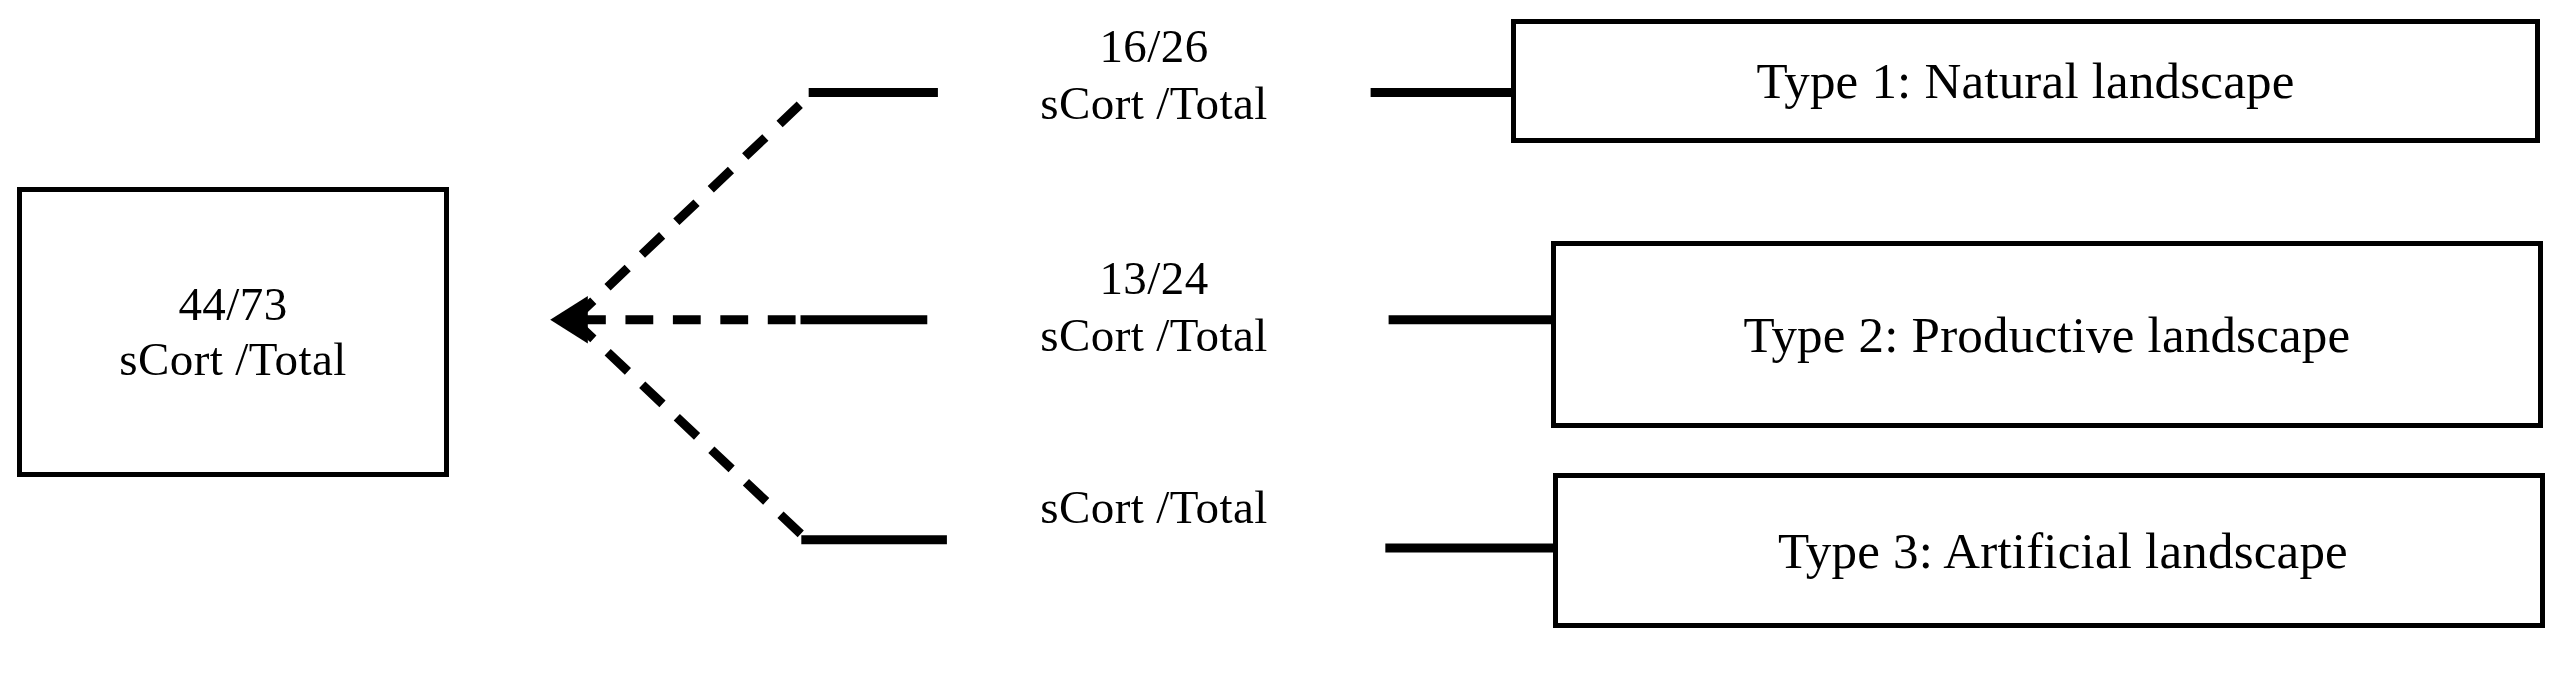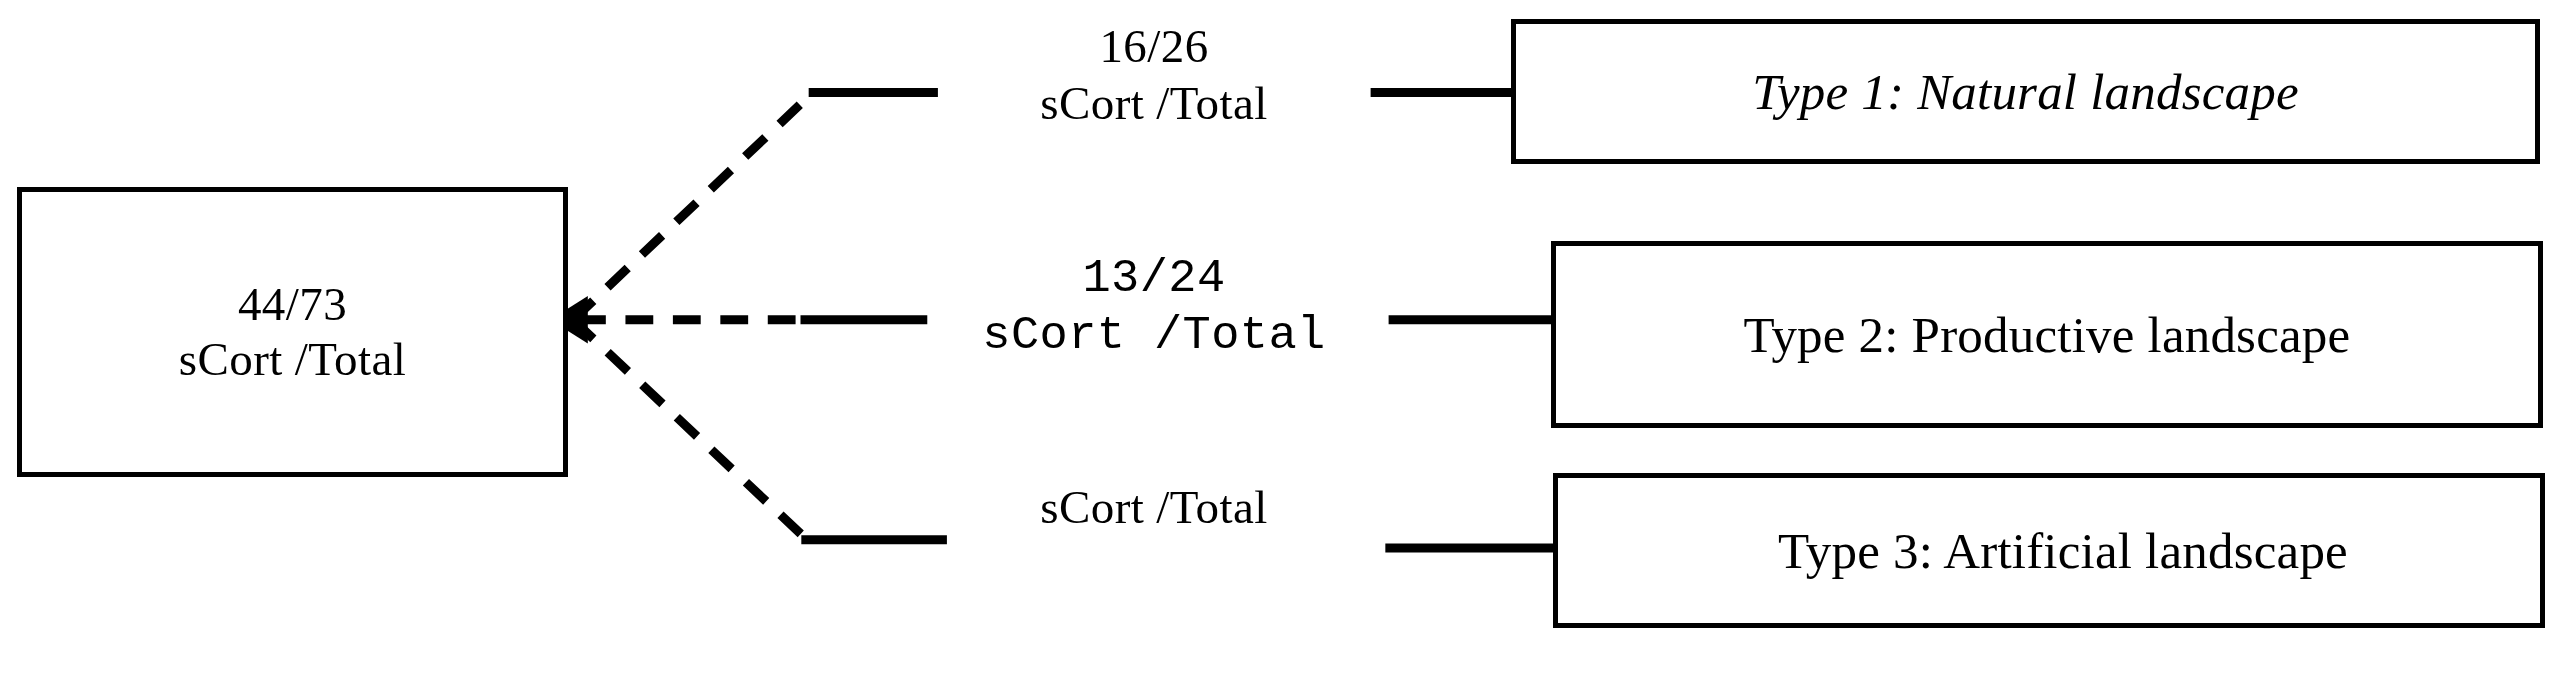--- a/index.html
+++ b/index.html
@@ -35,53 +35,53 @@
     display: flex;
     flex-direction: column;
     align-items: center;
     justify-content: center;
     text-align: center;
     line-height: 1.18;
   }
   #root-node {
     left: 17px;
     top: 187px;
-    width: 551px;
+    width: 432px;
     height: 290px;
     font-size: 47px;
   }
   #root-node .node-line-1 { letter-spacing: 0.4px; }
   #root-node .node-line-2 { letter-spacing: 0.4px; }
 
   .branch-label {
     position: absolute;
     text-align: center;
     font-size: 47px;
     line-height: 1.22;
     white-space: nowrap;
     letter-spacing: 0.4px;
   }
   #branch-label-1 { left: 941px; top: 18px;  width: 426px; }
-  #branch-label-2 { left: 941px; top: 250px; width: 426px; font-family: Liberation Mono, monospace; }
+  #branch-label-2 { left: 941px; top: 250px; width: 426px; }
   #branch-label-3 { left: 941px; top: 479px; width: 426px; }
 
   .type-box {
     position: absolute;
     box-sizing: border-box;
     border: 5.7px solid #000000;
     background: #ffffff;
     display: flex;
     align-items: center;
     justify-content: center;
     text-align: center;
     font-size: 51px;
     white-space: nowrap;
     letter-spacing: 0.2px;
   }
-  #type-box-1 { left: 1511px; top: 19px;  width: 1029px; height: 145px; font-style: italic; }
+  #type-box-1 { left: 1511px; top: 19px;  width: 1029px; height: 124px; }
   #type-box-2 { left: 1551px; top: 241px; width: 992px; height: 187px; }
   #type-box-3 { left: 1553px; top: 473px; width: 992px; height: 155px; padding-left: 28px; }
 </style>
 </head>
 <body>
 
 <div id="diagram-root">
 
   <svg id="edge-layer" viewBox="0 0 3148 824" xmlns="http://www.w3.org/2000/svg">
 

